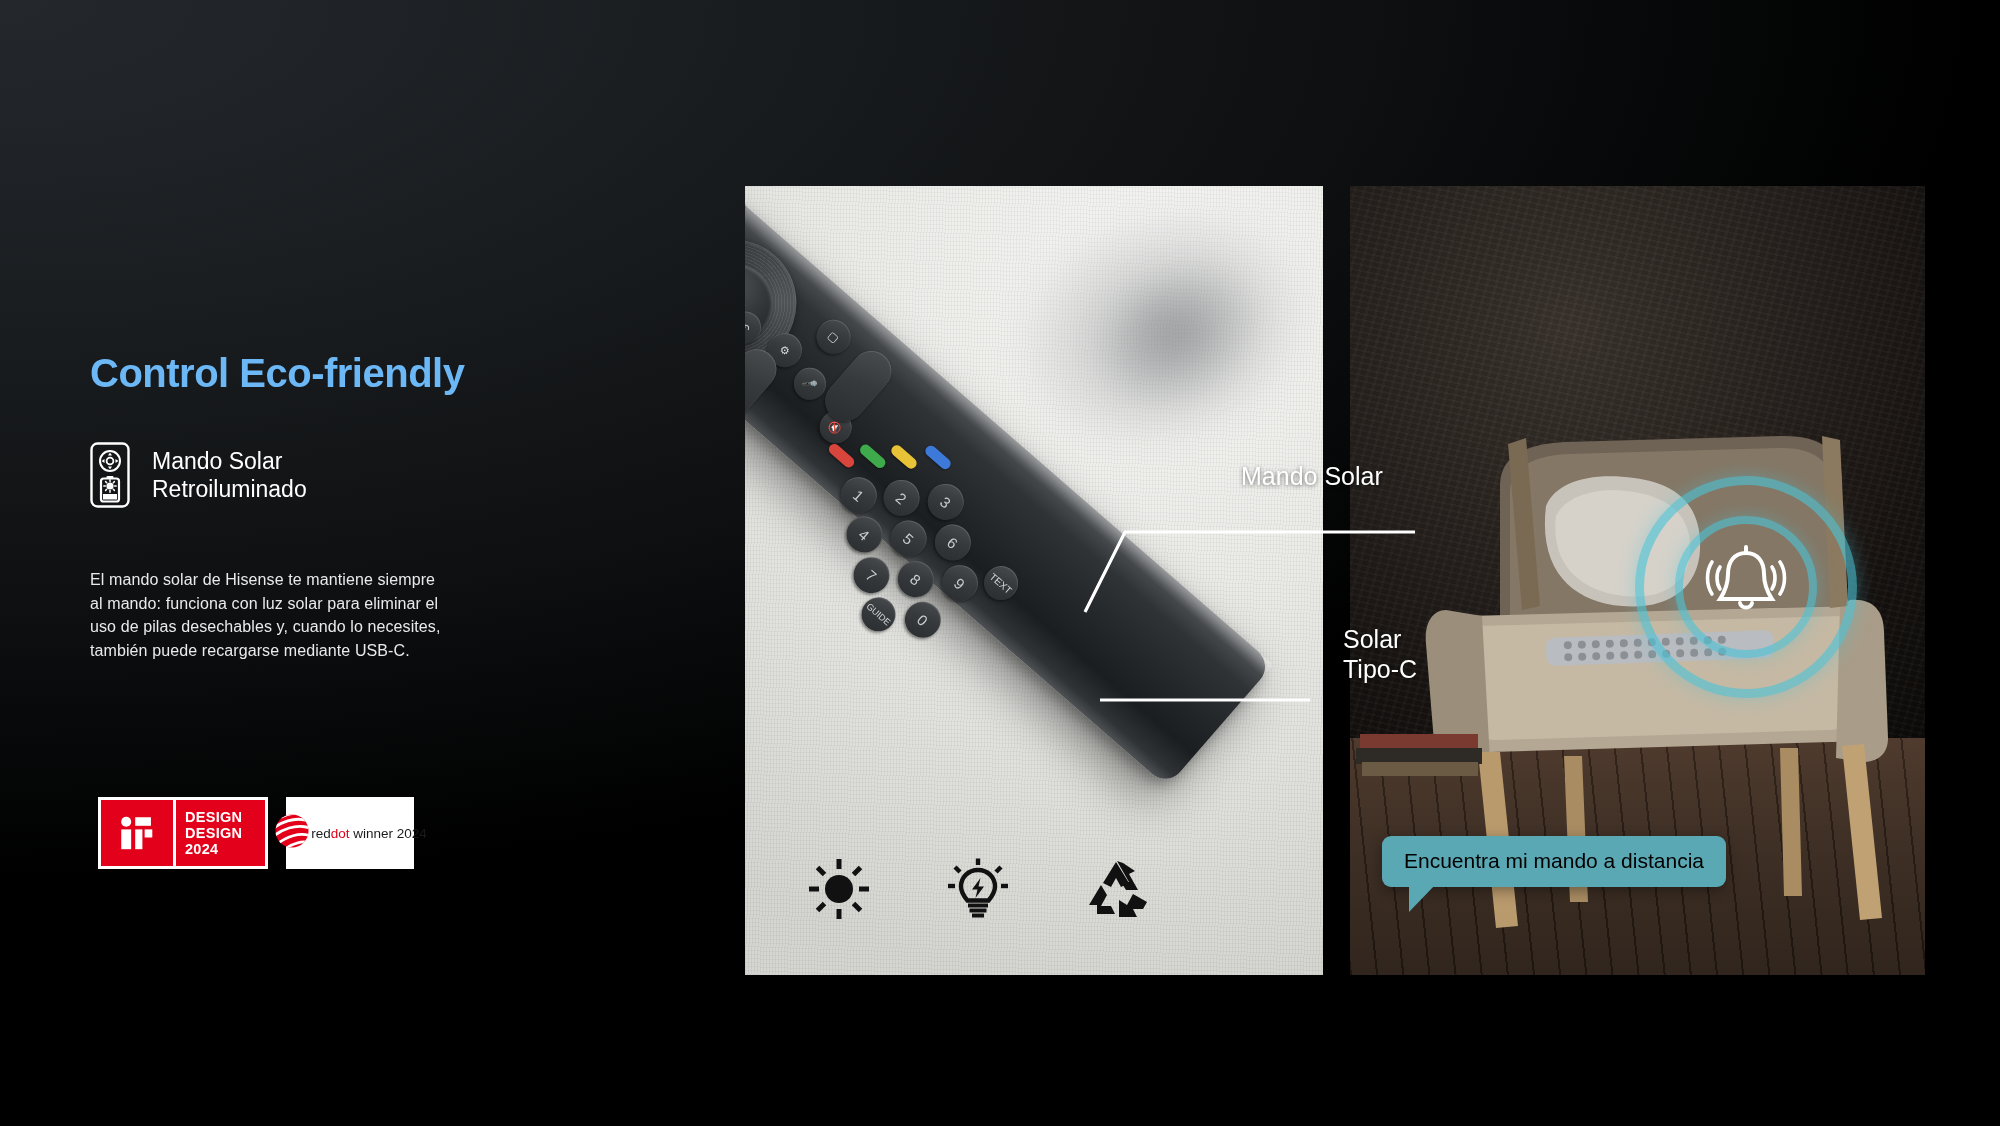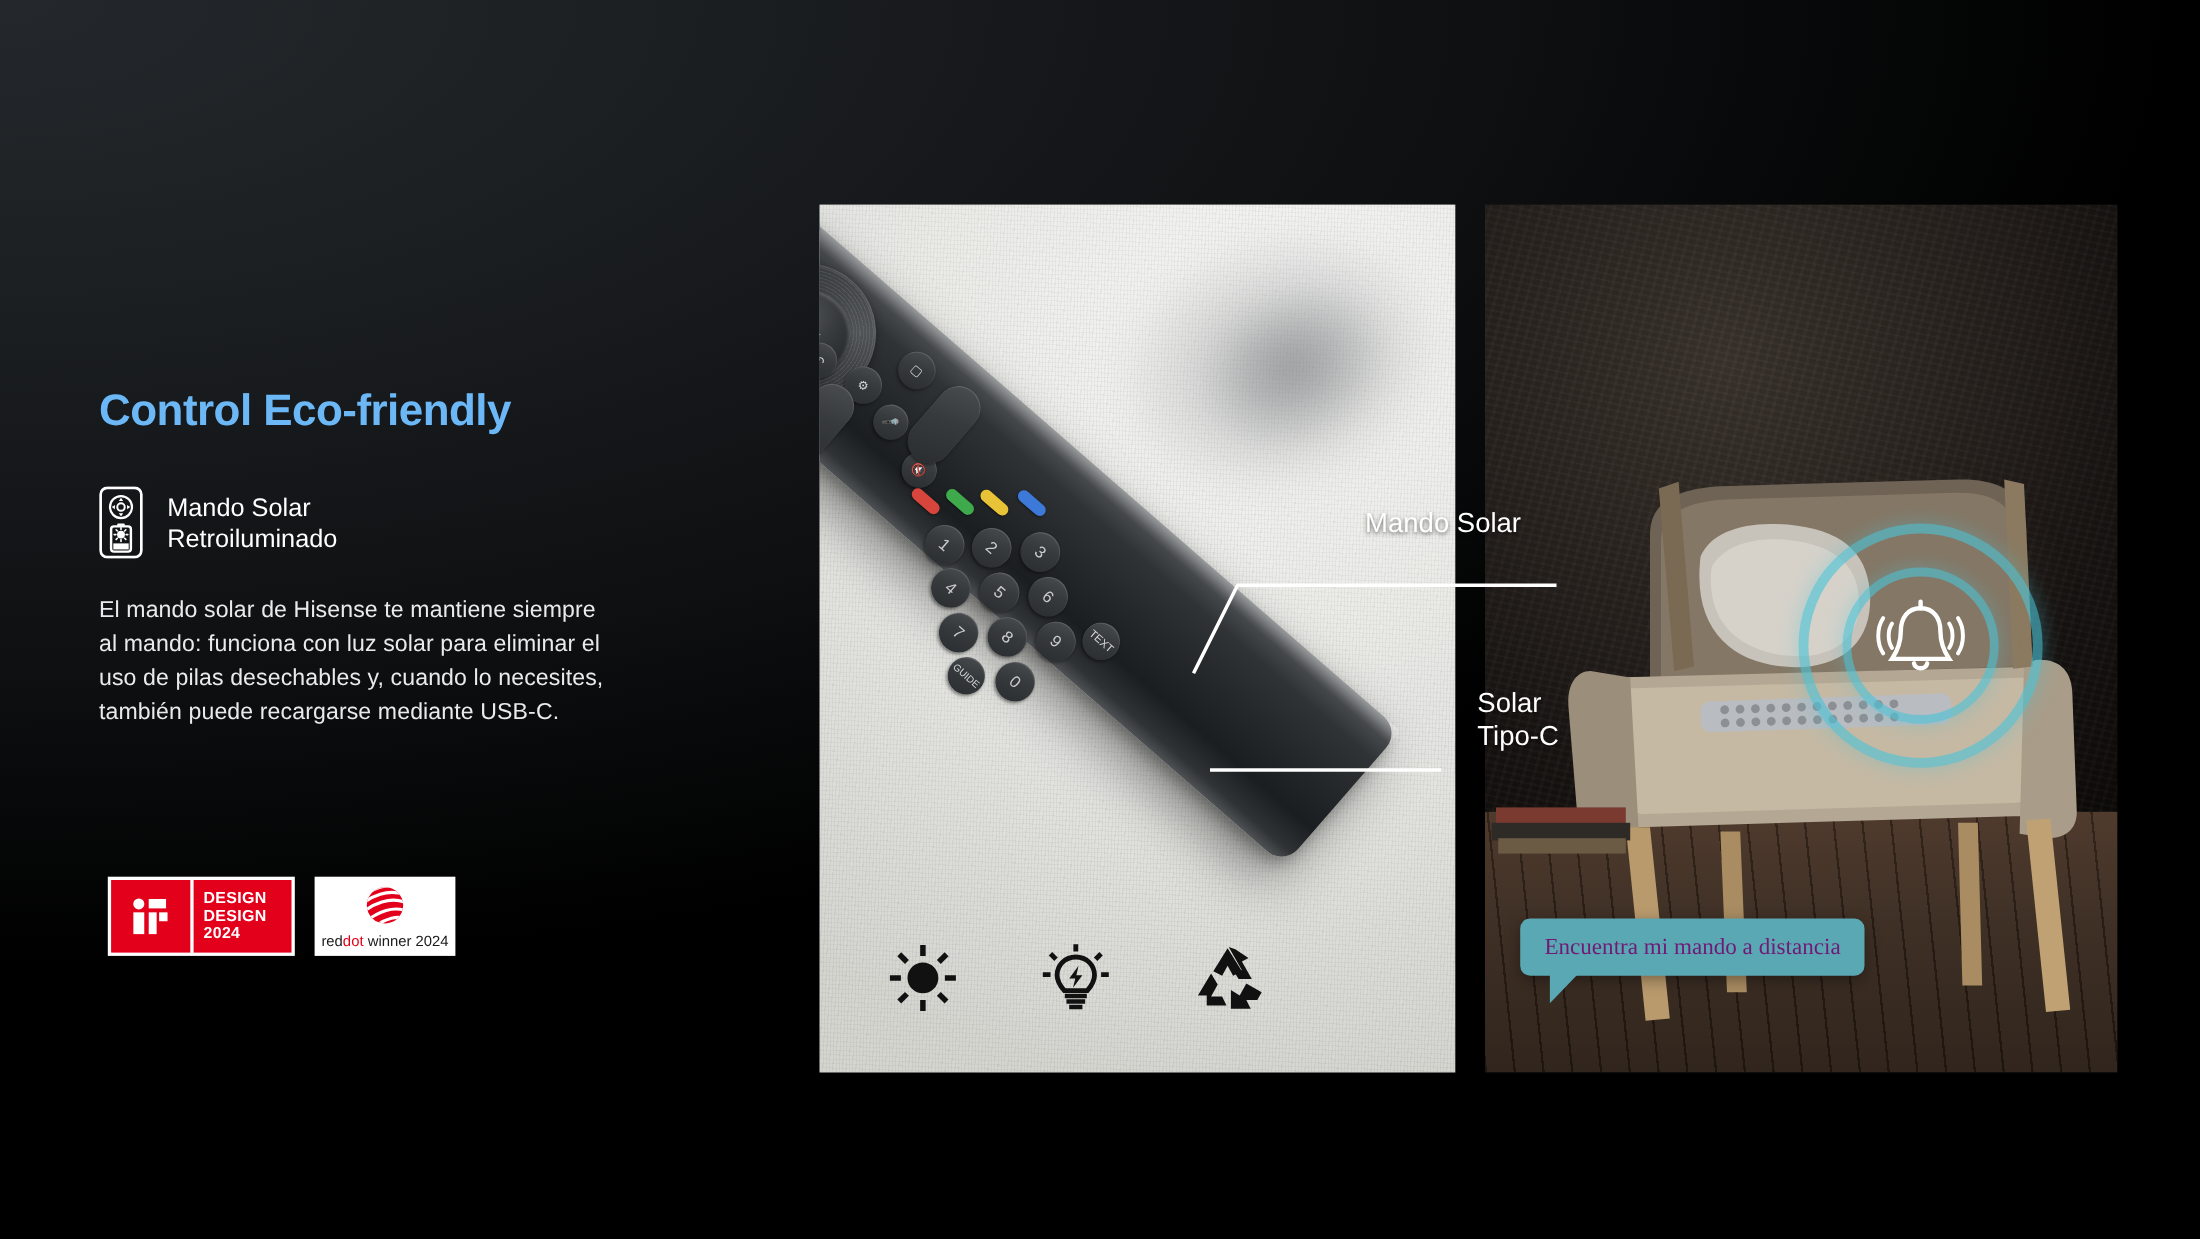--- a/index.html
+++ b/index.html
@@ -62,22 +62,22 @@
   #feature-label {
     font-size: 23px;
     line-height: 1.22;
     color: #ffffff;
     font-weight: 400;
     white-space: pre-line;
   }
 
   
   #description {
-    margin-top: 32px;
-    font-size: 21px;
+    margin-top: 60px;
+    font-size: 16px;
     line-height: 1.47;
     color: #e9eaec;
     font-weight: 400;
     white-space: pre-line;
     letter-spacing: 0.1px;
   }
 
   
   #awards {
     position: absolute;
@@ -122,21 +122,21 @@
     display: flex;
     flex-direction: column;
     justify-content: center;
     padding-left: 9px;
     letter-spacing: 0.3px;
   }
 
   #reddot-award {
     width: 128px;
     height: 72px;
-    flex-direction: column;
+    flex-direction: row;
     justify-content: center;
     align-items: center;
     padding: 5px 6px;
   }
   #reddot-mark { margin-bottom: 1px; }
   #reddot-text {
     font-size: 13.5px;
     color: #1a1a1a;
     white-space: nowrap;
     font-weight: 400;
@@ -354,28 +354,27 @@
     margin: -46px 0 0 -42px;
     z-index: 2;
   }
 
   
   #find-remote-tooltip {
     position: absolute;
     left: 32px;
     bottom: 88px;
     background: #5aa8b4;
-    color: #701a75;
+    color: #000000;
     font-size: 21px;
     padding: 13px 22px 14px;
     border-radius: 9px;
     z-index: 7;
     white-space: nowrap;
     box-shadow: 0 4px 14px rgba(0,0,0,0.35);
-    font-family: Liberation Serif, serif;
   }
   #find-remote-tooltip::after {
     content: "";
     position: absolute;
     left: 27px;
     bottom: -25px;
     border-left: 0 solid transparent;
     border-right: 26px solid transparent;
     border-top: 27px solid #5aa8b4;
   }

